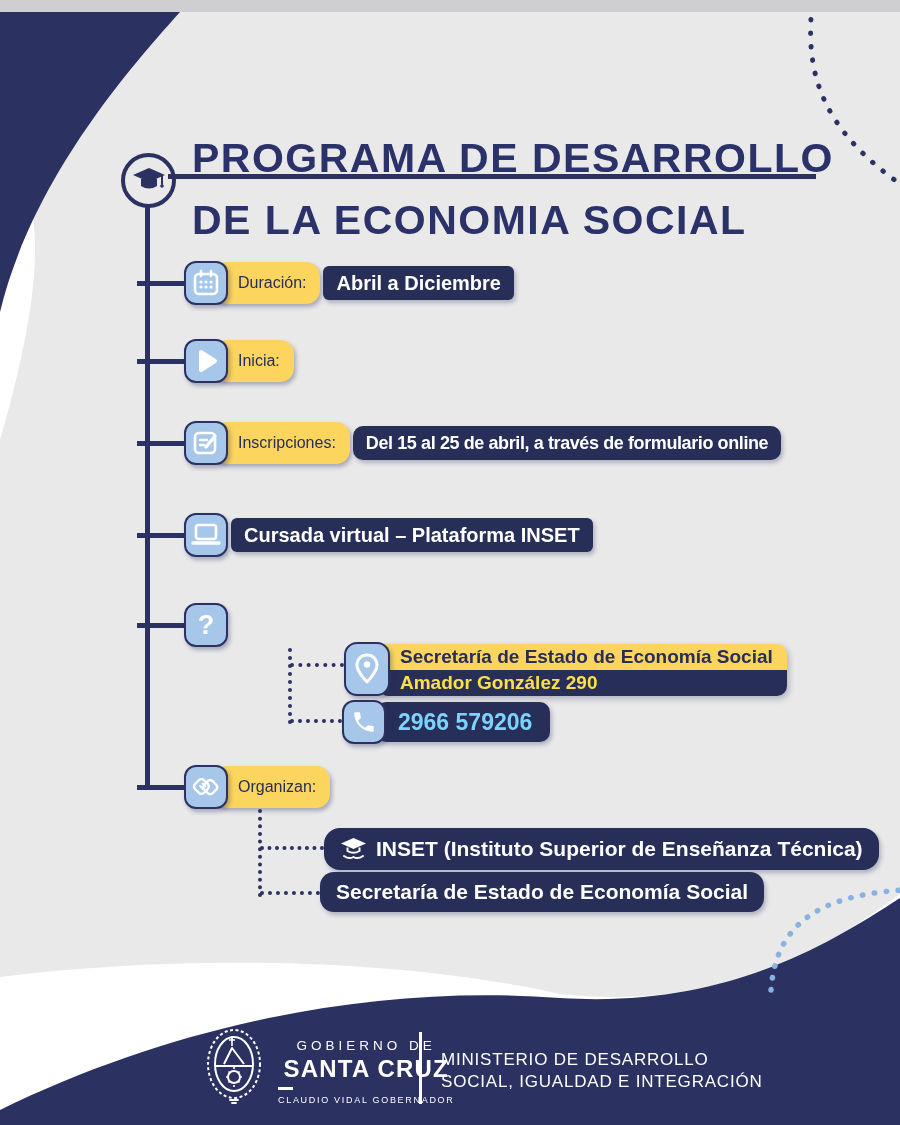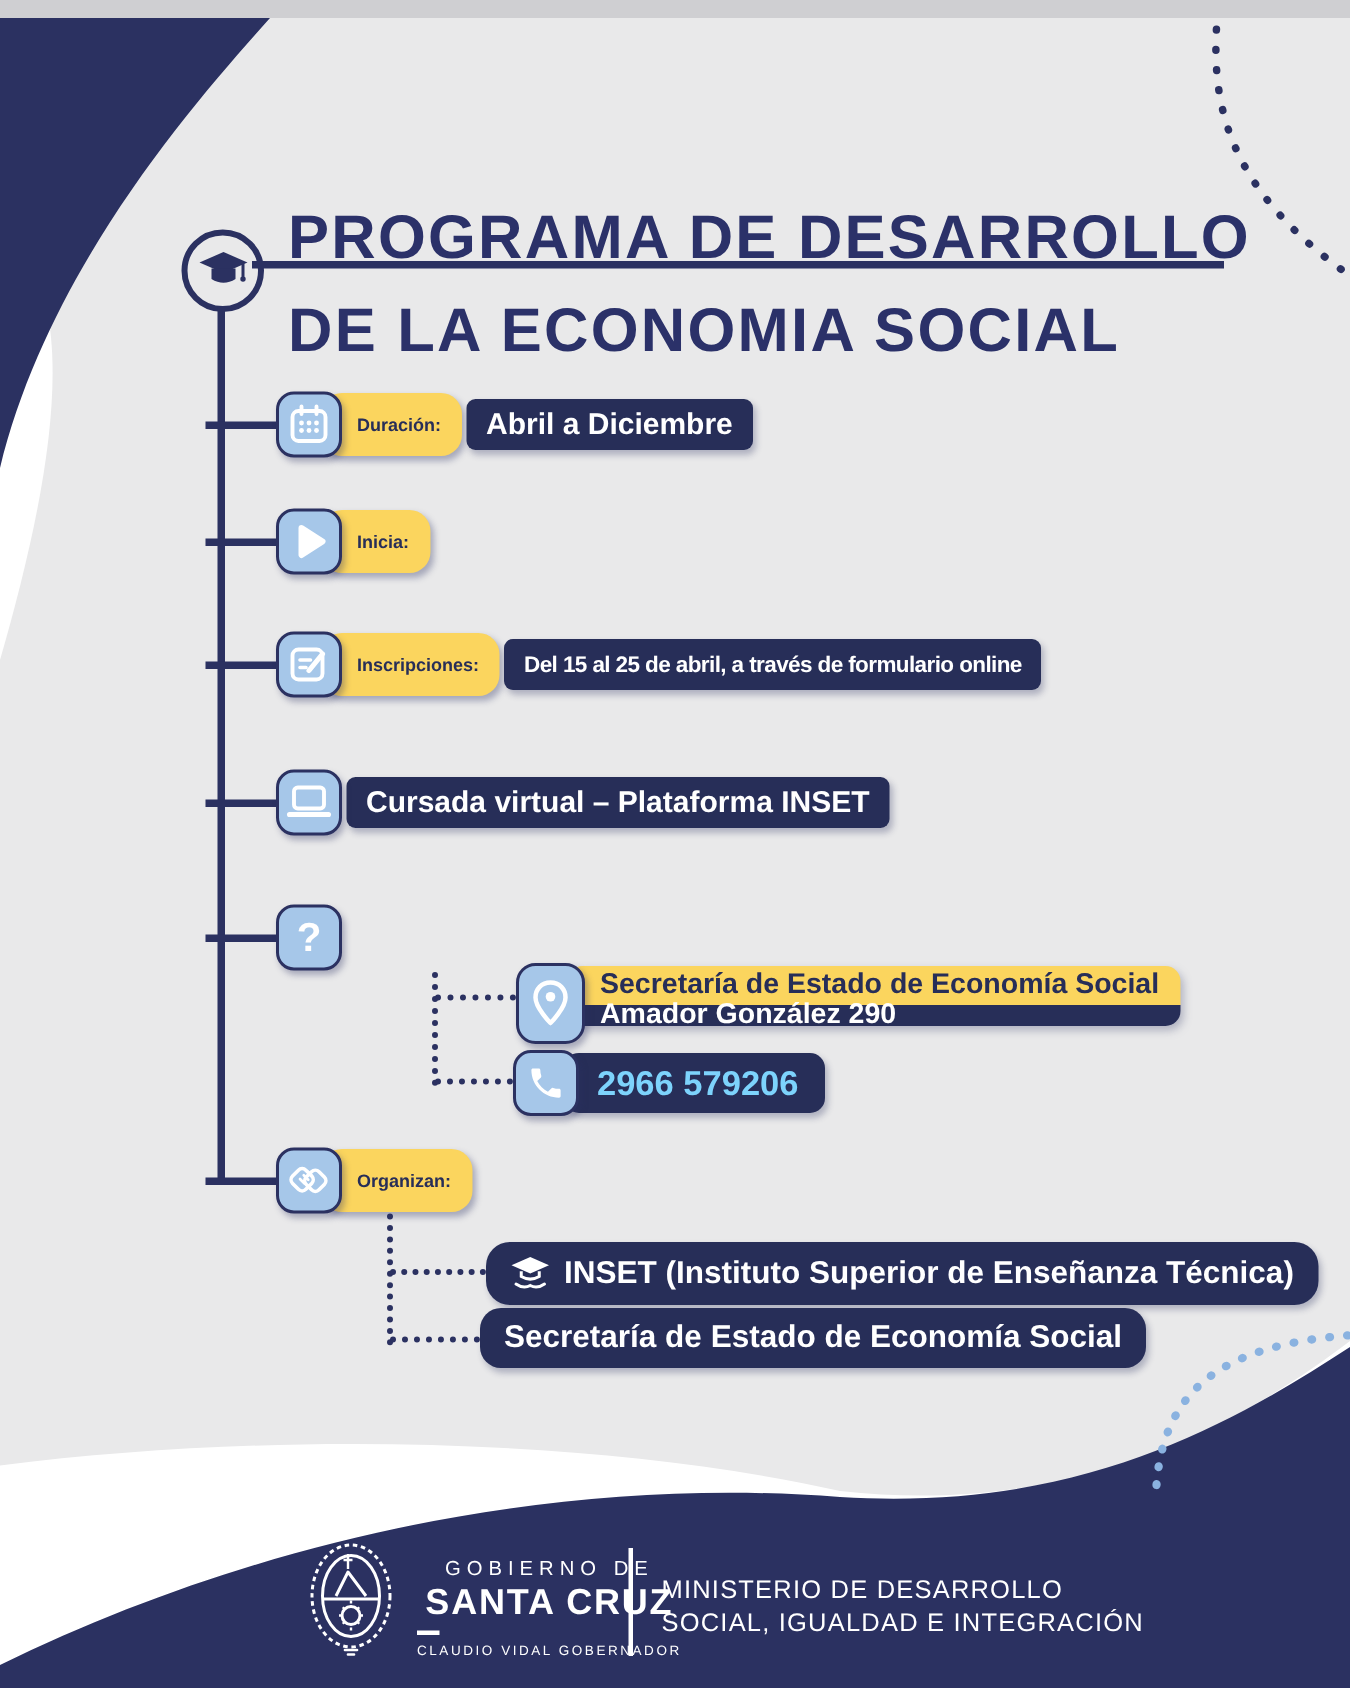--- a/index.html
+++ b/index.html
@@ -16,42 +16,42 @@
               border-radius:50%;display:flex;align-items:center;justify-content:center;}
 
   
   .spine{position:absolute;left:145px;top:192px;width:5px;height:586px;background:#2b3161;}
   .tick{position:absolute;left:137px;width:52px;height:5px;background:#2b3161;}
   .row{position:absolute;left:184px;display:flex;align-items:center;height:44px;}
   .iconbox{width:44px;height:44px;background:#a6c7e9;border:2.5px solid #2b3161;border-radius:12px;
            display:flex;align-items:center;justify-content:center;z-index:2;flex:none;
            box-shadow:2px 3px 4px rgba(43,49,97,.35);box-sizing:border-box;}
   .pill{margin-left:-14px;background:#fbd55e;border-radius:14px;height:42px;display:flex;align-items:center;
-        padding:0 14px 0 24px;font-weight:700;font-size:12px;color:#272e58;white-space:nowrap;
+        padding:0 14px 0 24px;font-weight:400;font-size:16px;color:#272e58;white-space:nowrap;
         box-shadow:2px 3px 4px rgba(43,49,97,.35);}
   .value{margin-left:3px;background:#272e58;border-radius:6px;height:34px;display:flex;align-items:center;
          padding:0 13px;color:#fff;font-weight:700;font-size:20px;white-space:nowrap;
          box-shadow:2px 3px 4px rgba(43,49,97,.3);}
-  .value.long{font-size:15px;letter-spacing:-0.4px;}
+  .value.long{font-size:18px;letter-spacing:-0.4px;border-radius:10px;}
   .q{color:#fff;font-size:27px;font-weight:800;line-height:1;}
 
   .dotv{position:absolute;width:0;border-left:4px dotted #2b3161;}
   .doth{position:absolute;height:0;border-top:4px dotted #2b3161;}
 
   
   .loc-row{position:absolute;left:344px;top:630px;display:flex;align-items:flex-start;}
   .pin-box{width:46px;height:54px;background:#a6c7e9;border:2.5px solid #2b3161;border-radius:13px;
            display:flex;align-items:center;justify-content:center;z-index:2;flex:none;
            box-shadow:2px 3px 4px rgba(43,49,97,.35);box-sizing:border-box;}
   .addr{margin-left:-10px;margin-top:2px;display:flex;flex-direction:column;
         filter:drop-shadow(2px 3px 3px rgba(43,49,97,.3));}
   .addr-top{background:#fbd55e;height:26px;display:flex;align-items:center;padding:0 14px 0 20px;
             border-radius:8px 10px 0 0;color:#272e58;font-weight:700;font-size:19px;white-space:nowrap;}
-  .addr-bot{background:#272e58;height:14px;display:flex;align-items:center;padding:0 14px 0 20px;
-            border-radius:0 0 10px 8px;color:#ffffff;font-weight:700;font-size:19px;white-space:nowrap;}
+  .addr-bot{background:#272e58;height:26px;display:flex;align-items:center;padding:0 14px 0 20px;
+            border-radius:0 0 10px 8px;color:#fde047;font-weight:700;font-size:19px;white-space:nowrap;}
   .phone-row{position:absolute;left:342px;top:688px;display:flex;align-items:center;}
   .phone-val{margin-left:-10px;background:#272e58;border-radius:10px;height:40px;display:flex;align-items:center;
              padding:0 18px 0 22px;color:#7dd3fc;font-weight:700;font-size:23px;white-space:nowrap;
              box-shadow:2px 3px 4px rgba(43,49,97,.3);}
 
   
   .org-box{position:absolute;background:#272e58;display:flex;align-items:center;color:#fff;
            font-weight:700;white-space:nowrap;box-shadow:2px 3px 4px rgba(43,49,97,.3);}
   .org1{left:324px;top:816px;height:42px;border-radius:16px;padding:0 16px;font-size:21px;gap:9px;}
   .org2{left:320px;top:860px;height:40px;border-radius:14px;padding:0 16px;font-size:21px;}

